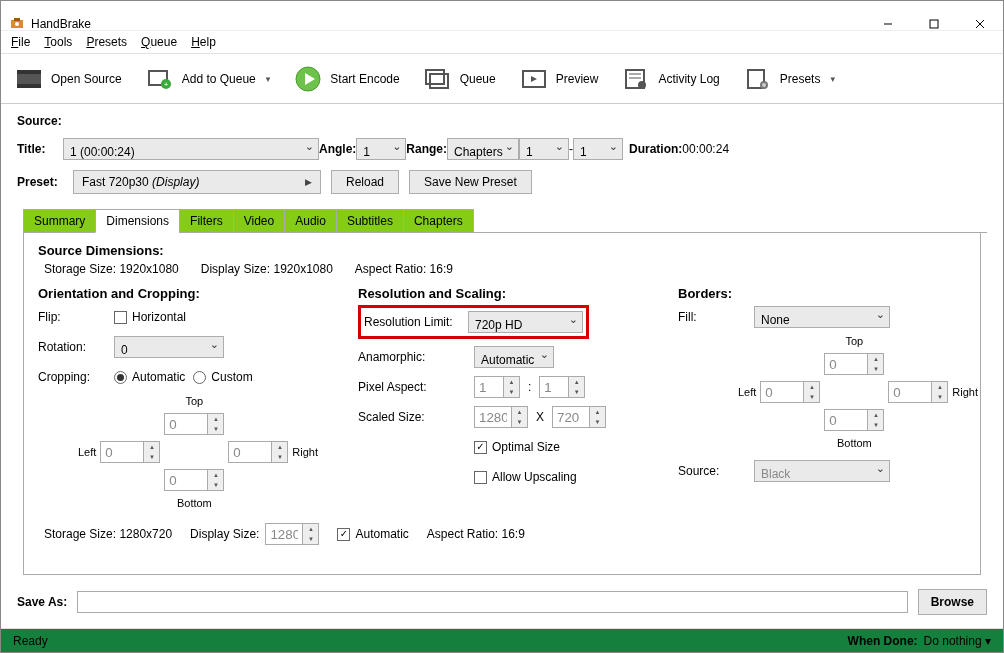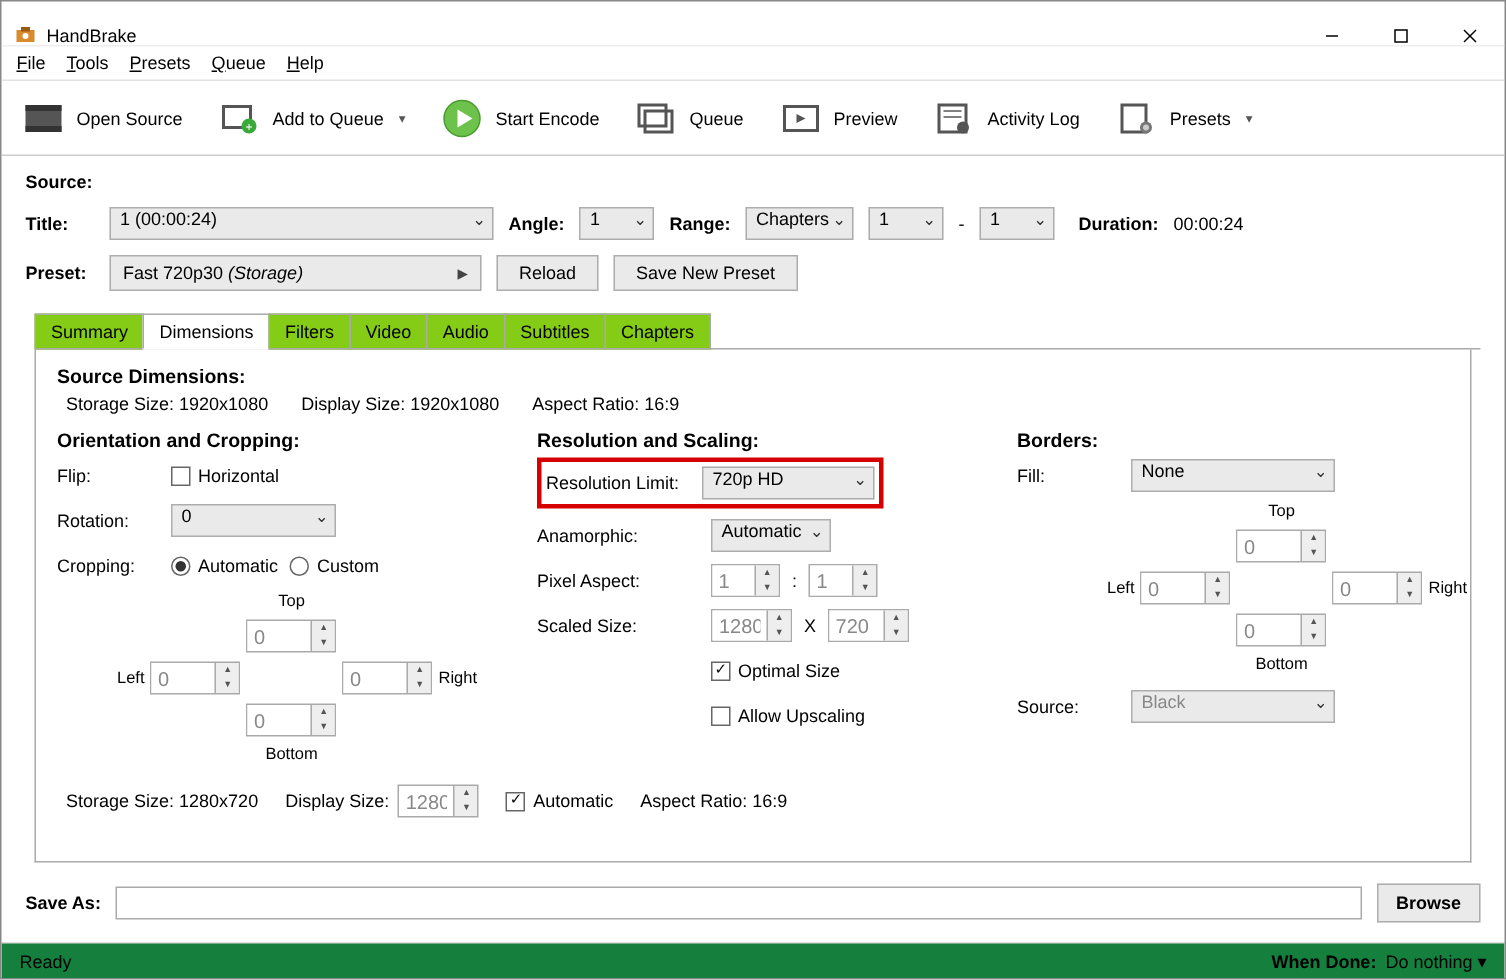--- a/index.html
+++ b/index.html
@@ -11,24 +11,24 @@
 .win-btn.close { font-size: 14px; }
 .menubar { height: 22px; display: flex; align-items: center; padding: 0 4px; gap: 2px; }
 .menu-item { padding: 2px 6px; }
 .menu-item .u { text-decoration: underline; }
 .toolbar { height: 50px; display: flex; align-items: center; padding: 4px 4px; gap: 4px; border-bottom: 1px solid #ccc; }
 .tool-btn { display: flex; align-items: center; gap: 8px; padding: 4px 10px; font-size: 12px; }
 .tool-icon { width: 28px; height: 26px; display: inline-flex; align-items: center; justify-content: center; }
 .dropdown-arrow { font-size: 9px; color: #555; margin-left: 2px; }
 .content { padding: 10px 16px 6px 16px; }
 .bold { font-weight: 600; }
-.row { display: flex; align-items: center; gap: 10px; margin-bottom: 10px; }
+.row { display: flex; align-items: center; margin-bottom: 10px; }
 select, input[type=text] { font-family: inherit; font-size: 12px; padding: 2px 4px; height: 22px; border: 1px solid #aaa; background: #fff; }
 .wide-select { width: 256px; background: #eaeaea; }
-.sel { background: #eaeaea; border: 1px solid #adadad; display:inline-flex; align-items:flex-start; height:22px; padding:0 18px 0 6px; position:relative; font-size:12px; }
+.sel { background: #eaeaea; border: 1px solid #adadad; display:inline-flex; align-items:flex-end; height:22px; padding:0 18px 0 6px; position:relative; font-size:12px; }
 .sel::after { content:"⌄"; position:absolute; right:4px; top:1px; font-size:11px; color:#333; }
 .btn { background: #eaeaea; border: 1px solid #adadad; padding: 3px 14px; font-size: 12px; height: 24px; }
 .preset-row { display: flex; align-items: center; gap: 10px; margin: 4px 0 14px 0; }
 .preset-box { width: 248px; height: 24px; background: #eaeaea; border: 1px solid #adadad; display: flex; align-items: center; padding: 0 8px; position: relative; }
 .preset-box::after { content: "▶"; position: absolute; right: 8px; font-size: 9px; color: #444; }
 .tabs { display: flex; border-bottom: 1px solid #aaa; margin-left: 6px; }
 .tab { padding: 4px 10px; border: 1px solid #aaa; background: #84cc16; margin-right: -1px; position: relative; top: 1px; border-bottom: 1px solid #aaa; font-size: 12px; }
 .tab.active { background: #fff; border-bottom: 1px solid #fff; }
 .tab-body { border: 1px solid #aaa; border-top: none; padding: 10px 14px 14px 14px; margin-left: 6px; margin-right: 6px; height: 342px; }
 .section-title { font-weight: 600; font-size: 13px; margin-bottom: 4px; }
@@ -194,21 +194,21 @@
         <span>1</span>
       </span>
     <span class="bold" style="margin-left:6px">Duration:</span>
     <span>00:00:24</span>
   </div>
 
   <div class="preset-row">
     <span class="bold" style="width:46px">Preset:</span>
     <div class="preset-box">
       <span>Fast 720p30</span>&nbsp;
-      <span class="italic">(Storage)</span>
+      <span class="italic">(Display)</span>
     </div>
     <button class="btn">Reload</button>
     <button class="btn">Save New Preset</button>
   </div>
 
   <div class="tabs">
     <div class="tab">Summary</div>
     <div class="tab active">Dimensions</div>
     <div class="tab">Filters</div>
     <div class="tab">Video</div>

